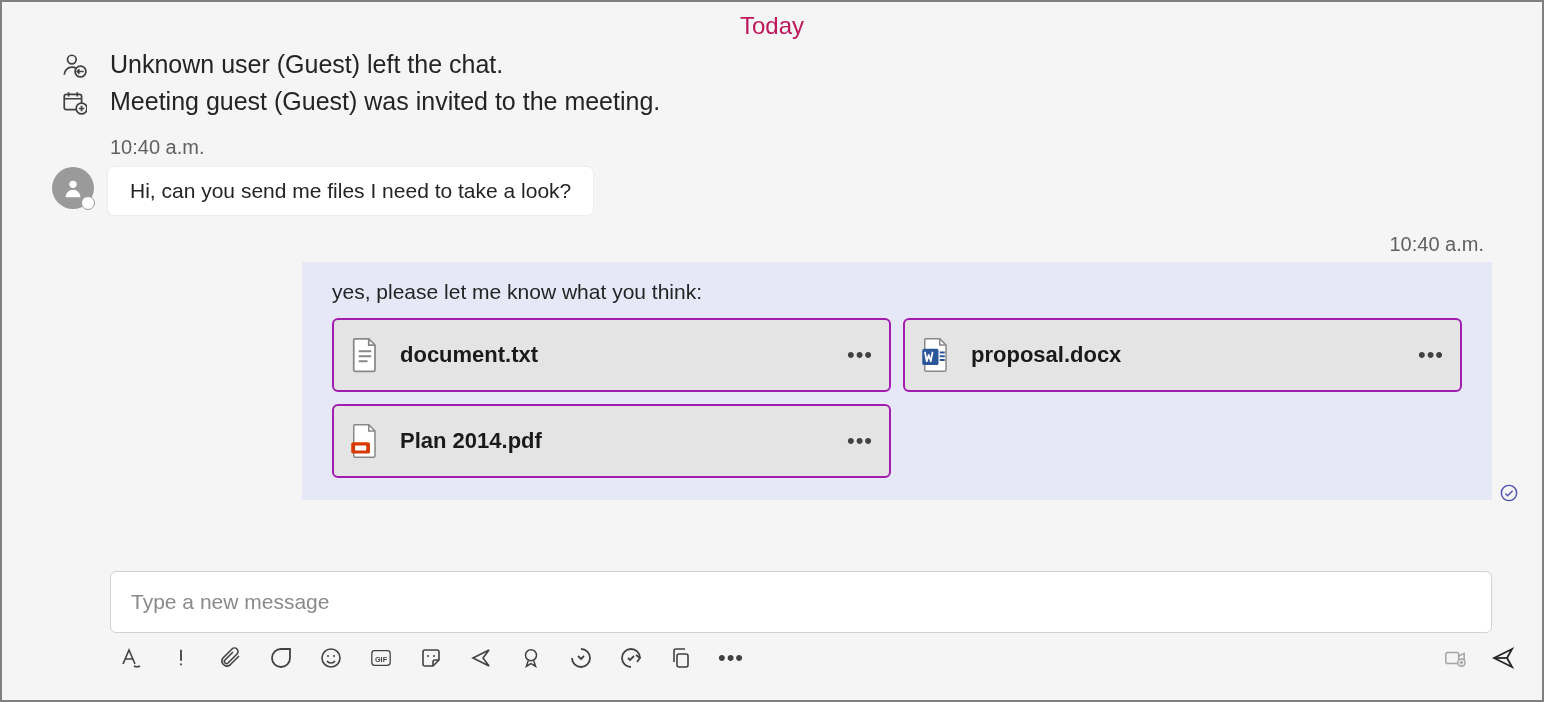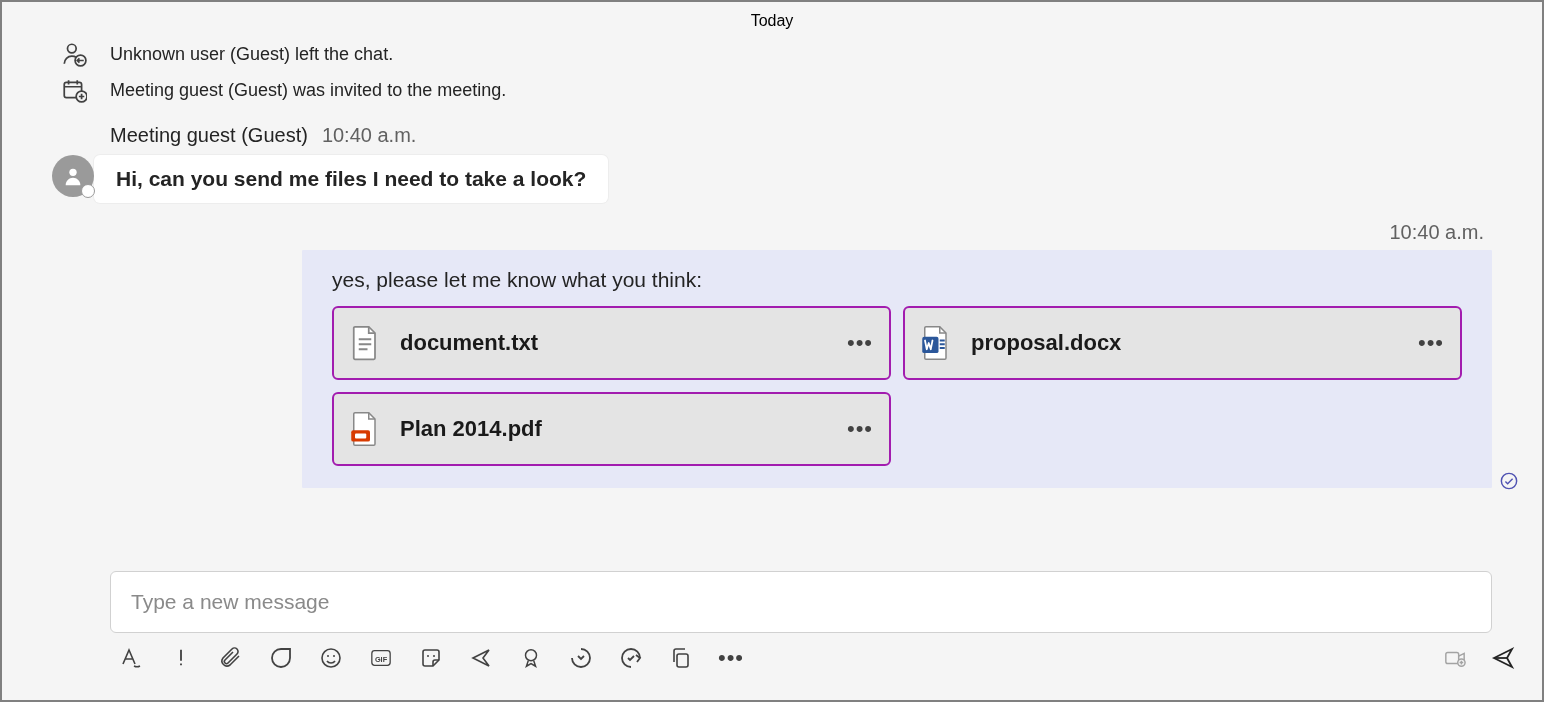--- a/index.html
+++ b/index.html
@@ -9,37 +9,37 @@
     height: 702px;
     background: #f5f5f5;
     font-family: -apple-system, BlinkMacSystemFont, "Segoe UI", Helvetica, Arial, sans-serif;
     color: #242424;
     border: 2px solid #808080;
     overflow: hidden;
     position: relative;
   }
   .date-sep {
     text-align: center;
-    font-size: 16px;
-    color: #000000;
+    font-size: 24px;
+    color: #be185d;
     padding: 10px 0 6px 0;
   }
   .sys-row {
     display: flex;
     align-items: center;
     gap: 22px;
     padding: 4px 0 4px 58px;
   }
   .sys-icon { width: 28px; height: 28px; display:flex; align-items:center; justify-content:center; color:#424242; }
-  .sys-text { font-size: 18px; color: #242424; }
+  .sys-text { font-size: 25px; color: #242424; }
   .msg-block { padding-left: 50px; padding-right: 50px; margin-top: 16px; }
   .msg-header { display:flex; align-items:baseline; gap: 14px; padding-left: 58px; font-size: 20px; }
   .msg-sender { color:#242424; }
   .msg-time { color:#616161; font-size: 20px; }
-  .msg-row { display:flex; align-items:flex-start; margin-top: 8px; font-weight: bold; }
+  .msg-row { display:flex; align-items:flex-start; gap: 14px; margin-top: 8px; }
   .avatar {
     width: 42px; height: 42px; border-radius: 50%; background:#9a9a9a;
     display:flex; align-items:center; justify-content:center; position:relative; flex-shrink:0;
   }
   .avatar svg { width:22px; height:22px; fill:#fff; }
   .avatar-presence {
     position:absolute; bottom:-1px; right:-1px; width:14px; height:14px; border-radius:50%;
     background:#fff; border:1.5px solid #9a9a9a;
   }
   .bubble-in {
@@ -107,21 +107,20 @@
       <path d="M3 9h16M7 3v4M15 3v4"></path>
       <circle cx="19" cy="18" r="5" fill="#f5f5f5"></circle>
       <path d="M19 15.5v5M16.5 18h5"></path>
     </svg>
   </span>
   <span class="sys-text">Meeting guest (Guest) was invited to the meeting.</span>
 </div>
 
 <div class="msg-block">
   <div class="msg-header">
-    <span class="msg-sender">Meeting guest (Guest)</span>
     <span class="msg-time">10:40 a.m.</span>
   </div>
   <div class="msg-row">
     <div class="avatar">
       <svg viewBox="0 0 24 24">
           <circle cx="12" cy="8" r="4"></circle>
           <path d="M4 22c0-4.4 3.6-8 8-8s8 3.6 8 8"></path>
         </svg>
       <span class="avatar-presence"></span>
     </div>

